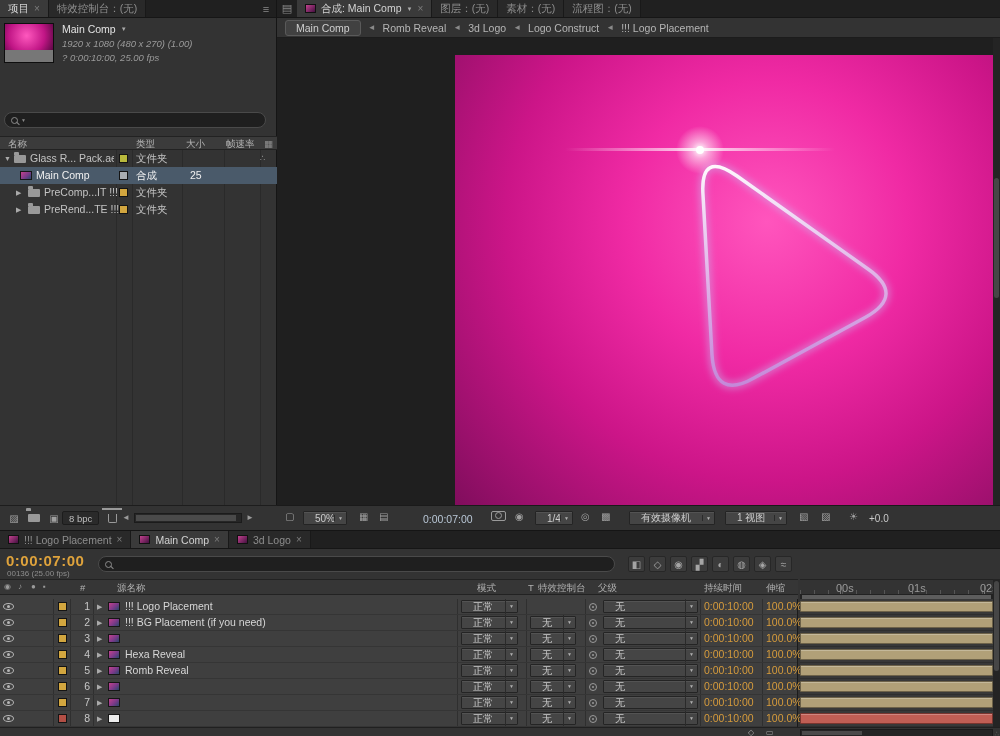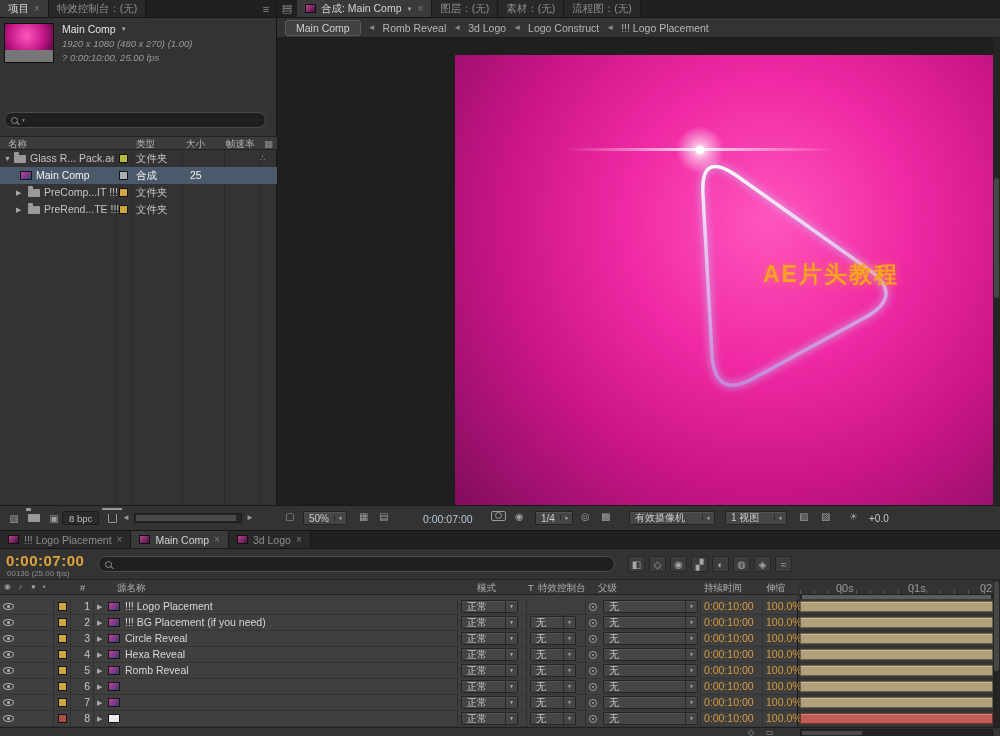--- a/index.html
+++ b/index.html
@@ -21,21 +21,21 @@
          border-right:1px solid #191919; white-space:nowrap; }
   .tab.active { background:#3a3a3a; color:#d2d2d2; }
   .tab .x { color:#7c7c7c; font-size:10px; }
   .tabs .spacer { flex:1; }
   .panel-menu { width:20px; display:flex; align-items:center; justify-content:center;
                 color:#8a8a8a; font-size:11px; }
   .dd { display:inline-flex; align-items:center; justify-content:space-between;
         height:14px; background:#454545; border:1px solid #242424;
         box-shadow:inset 0 1px 0 rgba(255,255,255,.08);
         color:#cccccc; font-size:10px; border-radius:1px; }
-  .dd .lbl { padding:0 5px; overflow:hidden; white-space:nowrap; }
+  .dd .lbl { padding:0 11px; overflow:hidden; white-space:nowrap; }
   .dd .arr { padding:0 3px; border-left:1px solid #2a2a2a; font-size:5px; color:#b0b0b0; }
   .mag { width:7px; height:7px; border:1px solid #8a8a8a; border-radius:50%; position:relative; }
   .mag::after { content:""; position:absolute; width:4px; height:1px; background:#8a8a8a;
                 transform:rotate(45deg); right:-3px; bottom:-1px; }
   .chip { position:absolute; width:9px; height:9px; border:1px solid #141414; }
   .chip.orange { background:#d2a63f; }
   .chip.red    { background:#b24f45; }
   .chip.gray   { background:#a9aeb3; }
   .chip.yg     { background:#b9b93c; }
   .eye { position:absolute; width:11px; height:7px; border:1px solid #b5b5b5;
@@ -355,21 +355,20 @@
             <filter id="blur1">
                 <feGaussianBlur stdDeviation="3.2"></feGaussianBlur>
               </filter>
           </defs>
           <path d="M282,121 L413,214 Q450,240 411,262 L299,323 Q260,345 257,300 L248,140 Q245,95 282,121 Z" fill="none" stroke="rgba(190,215,255,0.35)" stroke-width="9" filter="url(#blur1)"></path>
           <path d="M282,121 L413,214 Q450,240 411,262 L299,323 Q260,345 257,300 L248,140 Q245,95 282,121 Z" fill="none" stroke="url(#triG)" stroke-width="3.5"></path>
           <rect x="110" y="93" width="270" height="3" fill="url(#streakG)" opacity="0.9"></rect>
           <circle cx="245" cy="95" r="24" fill="url(#flareG)"></circle>
           <circle cx="245" cy="95" r="4" fill="#ffffff"></circle>
         </svg>
-        <div class="canvas-title">AE片头教程</div>
       </div>
       <div class="v-scroll">
         <div class="v-thumb"></div>
       </div>
     </div>
 
     <div class="vtoolbar">
       <div class="vt icon-btn" style="left:8px">▢</div>
       <div class="vt dd" style="left:26px;width:44px">
         <span class="lbl">50%</span>
@@ -518,21 +517,20 @@
         <span class="hot dur">0:00:10:00</span>
         <span class="hot str">100.0%</span>
       </div>
 
       <div class="tl-row">
         <span class="eye"></span>
         <span class="chip orange"></span>
         <span class="num">3</span>
         <span class="exp">▶</span>
         <span class="layicon"></span>
-        <span class="lname">Circle Reveal</span>
         <span class="dd dd-mode">
             <span class="lbl">正常</span>
             <span class="arr">▼</span>
           </span>
         <span class="dd dd-tm">
             <span class="lbl">无</span>
             <span class="arr">▼</span>
           </span>
         <span class="pw"></span>
         <span class="dd dd-par">

